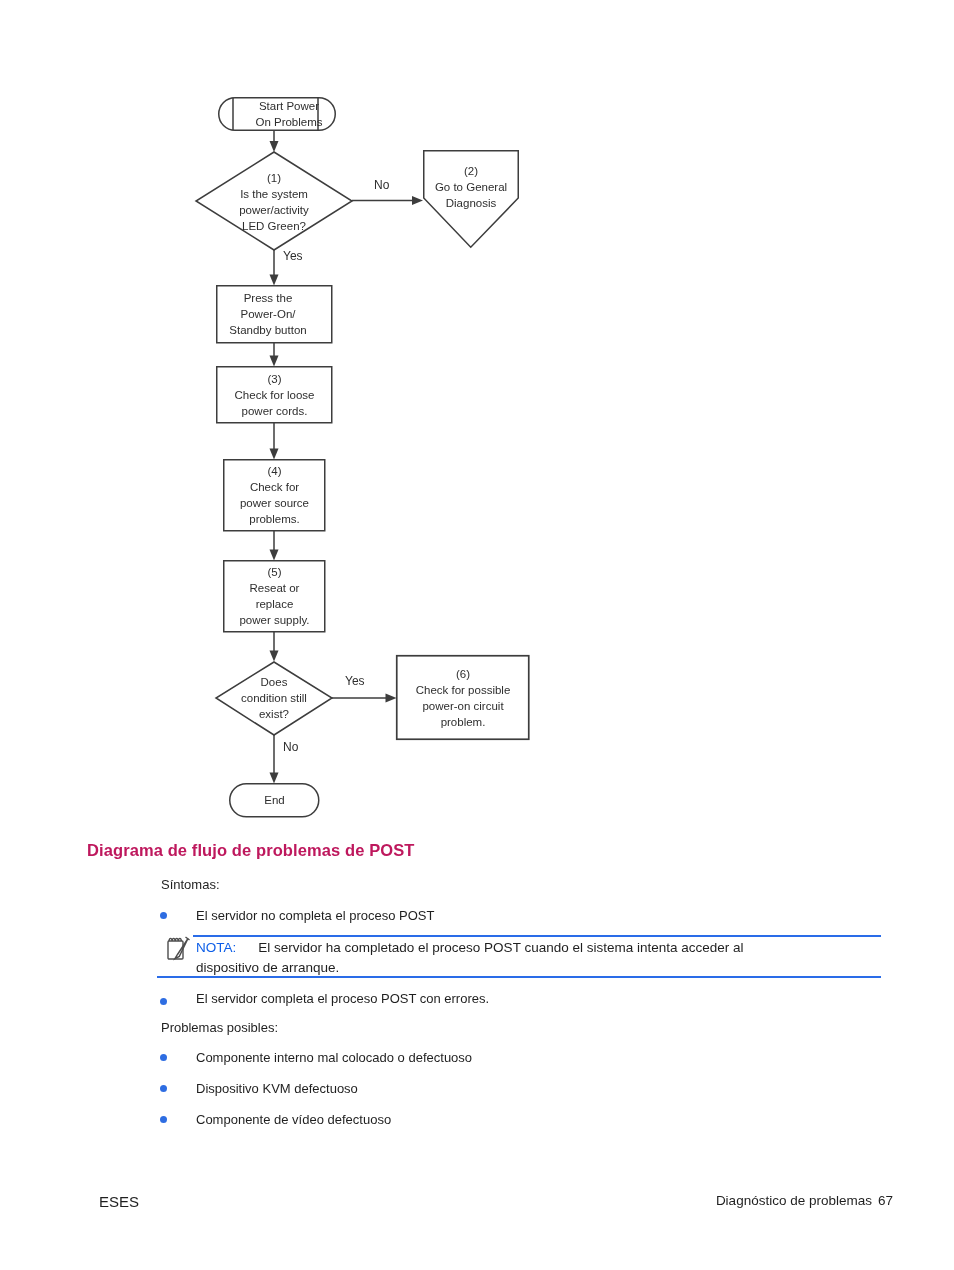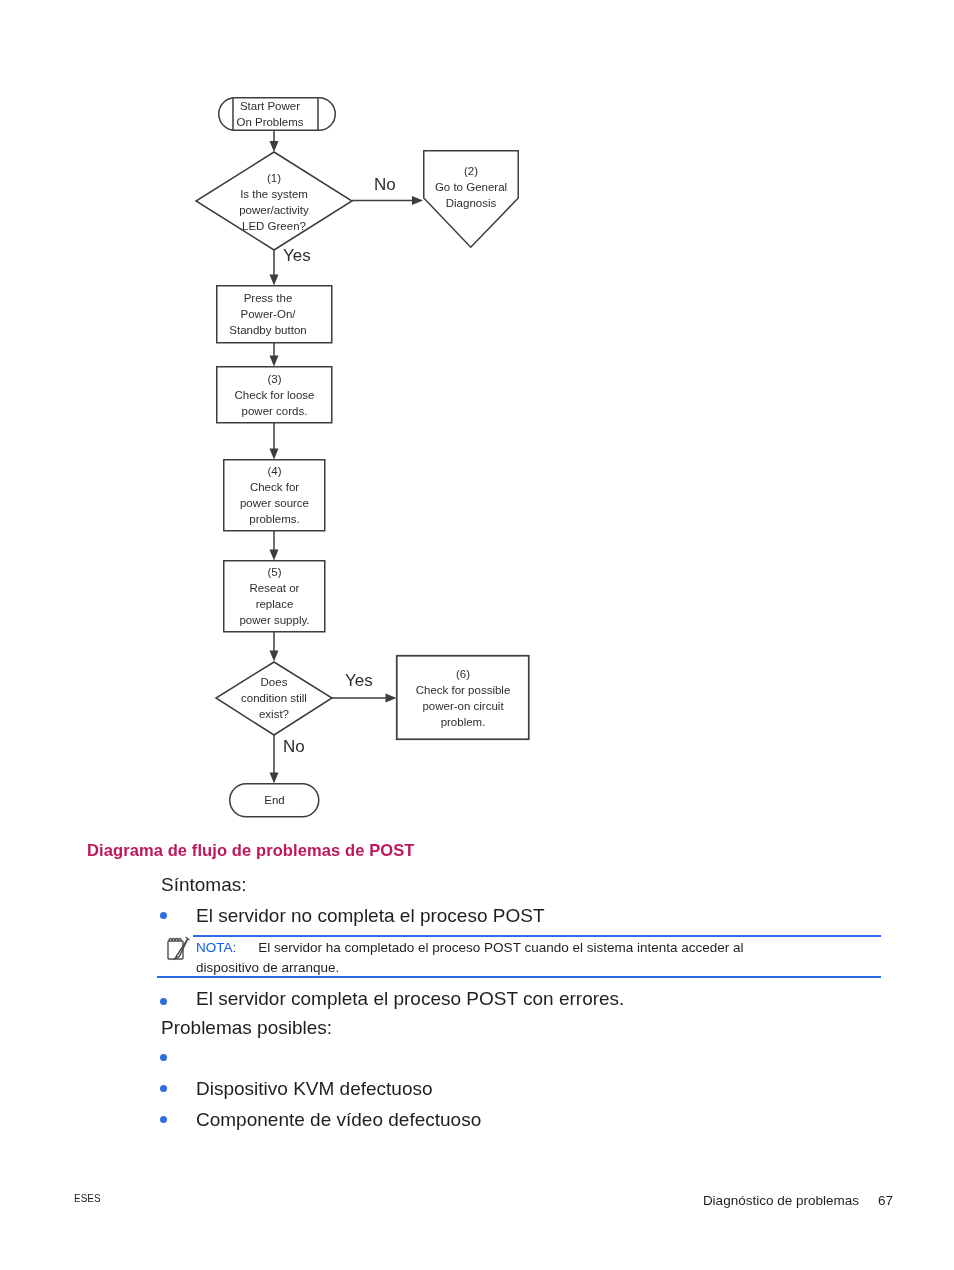--- a/index.html
+++ b/index.html
@@ -14,53 +14,53 @@
   
   .fc-svg{position:absolute;left:0;top:0;}
   .fc{
     position:absolute;
     font-size:11.5px;line-height:16px;
     color:#2e2e2e;text-align:center;
     white-space:pre-line;
   }
   .fc-edge{
     position:absolute;
-    font-size:17px;line-height:14px;
+    font-size:12px;line-height:14px;
     color:#2e2e2e;white-space:nowrap;
   }
   
   .h2{
     position:absolute;left:87px;top:841px;
     font-size:16.5px;font-weight:bold;color:#be185d;
     white-space:nowrap;letter-spacing:0.1px;
   }
-  .bt{font-size:19px;line-height:17px;color:#1f1f1f;}
+  .bt{font-size:13px;line-height:17px;color:#1f1f1f;}
   .label-line{position:absolute;left:161px;white-space:nowrap;}
   .bullet{position:absolute;left:160px;display:flex;align-items:flex-start;}
   .dot{
     flex:0 0 auto;width:7px;height:7px;border-radius:50%;
     background:#2e6de2;margin-top:5px;
   }
   .bullet-text{margin-left:29px;white-space:nowrap;}
   
   .note-rule{position:absolute;height:0;border-top:2px solid #2a6ce8;}
   .note-rule-top{left:193px;top:935px;width:688px;}
   .note-rule-bottom{left:157px;top:976px;width:724px;}
   .note-icon{position:absolute;left:165px;top:934px;}
   .note-body{
     position:absolute;left:196px;top:938px;width:700px;
     font-size:13.5px;line-height:20px;color:#1f1f1f;
   }
   .note-label{font-weight:normal;color:#0d5ee8;margin-right:22px;}
   .note-text{white-space:pre-line;margin-top:36px;}
   
-  .footer-left{position:absolute;left:74px;top:1193px;font-size:10px;white-space:nowrap;}
+  .footer-left{position:absolute;left:99px;top:1193px;font-size:15px;white-space:nowrap;}
   .footer-right{
     position:absolute;right:61px;top:1193px;
-    display:flex;gap:19px;font-size:13.5px;white-space:nowrap;
+    display:flex;gap:6px;font-size:13.5px;white-space:nowrap;
   }
 </style>
 </head>
 <body>
 
 <div class="page">
 
   <svg class="fc-svg" width="954" height="860" viewBox="0 0 954 860">
     <g stroke="#3d3d3d" stroke-width="1.5" fill="none">
 
@@ -99,21 +99,21 @@
       <polygon points="274,285.5 269.5,274.5 278.5,274.5"></polygon>
       <polygon points="274,366.5 269.5,355.5 278.5,355.5"></polygon>
       <polygon points="274,459.5 269.5,448.5 278.5,448.5"></polygon>
       <polygon points="274,560.5 269.5,549.5 278.5,549.5"></polygon>
       <polygon points="274,661.5 269.5,650.5 278.5,650.5"></polygon>
       <polygon points="396.5,698 385.5,693.5 385.5,702.5"></polygon>
       <polygon points="274,783.5 269.5,772.5 278.5,772.5"></polygon>
     </g>
   </svg>
 
-  <div class="fc" style="left:214px;top:98px;width:112px;">Start Power
+  <div class="fc" style="left:233px;top:98px;width:112px;">Start Power
 On Problems</div>
   <div class="fc" style="left:194px;top:170px;width:160px;">(1)
 Is the system
 power/activity
 LED Green?</div>
   <div class="fc" style="left:411px;top:163px;width:120px;">(2)
 Go to General
 Diagnosis</div>
   <div class="fc" style="left:217px;top:290px;width:102px;">Press the
 Power-On/
@@ -168,20 +168,21 @@
 
   <div class="bullet" style="top:990px;align-items:center;">
     <span class="dot"></span>
     <span class="bt bullet-text">El servidor completa el proceso POST con errores.</span>
   </div>
 
   <div class="bt label-line" style="top:1019px;">Problemas posibles:</div>
 
   <div class="bullet" style="top:1049px;">
     <span class="dot"></span>
+    <span class="bt bullet-text">Componente interno mal colocado o defectuoso</span>
   </div>
   <div class="bullet" style="top:1080px;">
     <span class="dot"></span>
     <span class="bt bullet-text">Dispositivo KVM defectuoso</span>
   </div>
   <div class="bullet" style="top:1111px;">
     <span class="dot"></span>
     <span class="bt bullet-text">Componente de vídeo defectuoso</span>
   </div>
 

